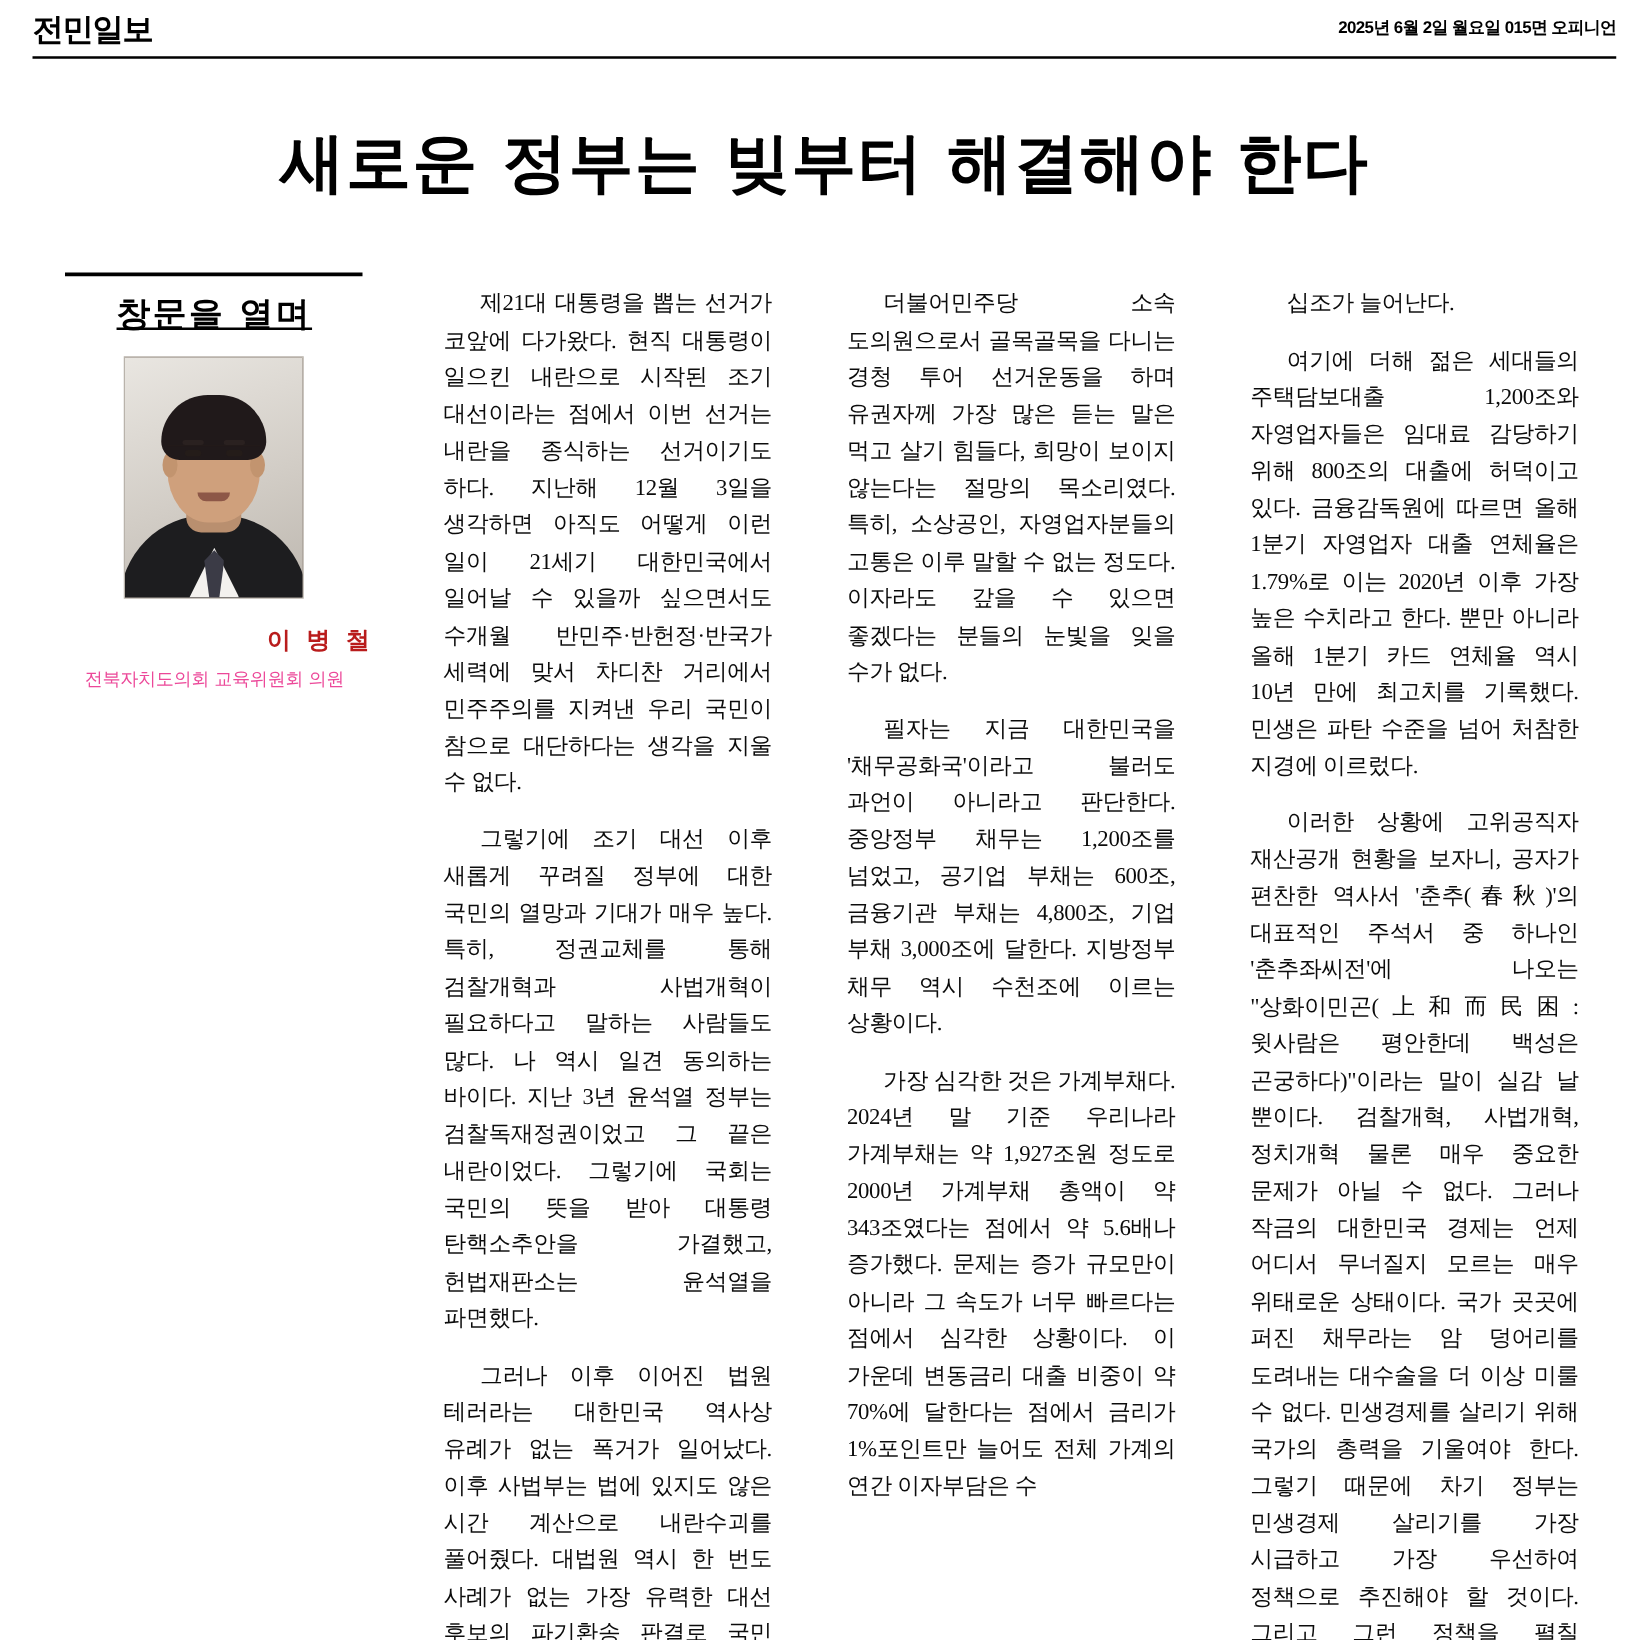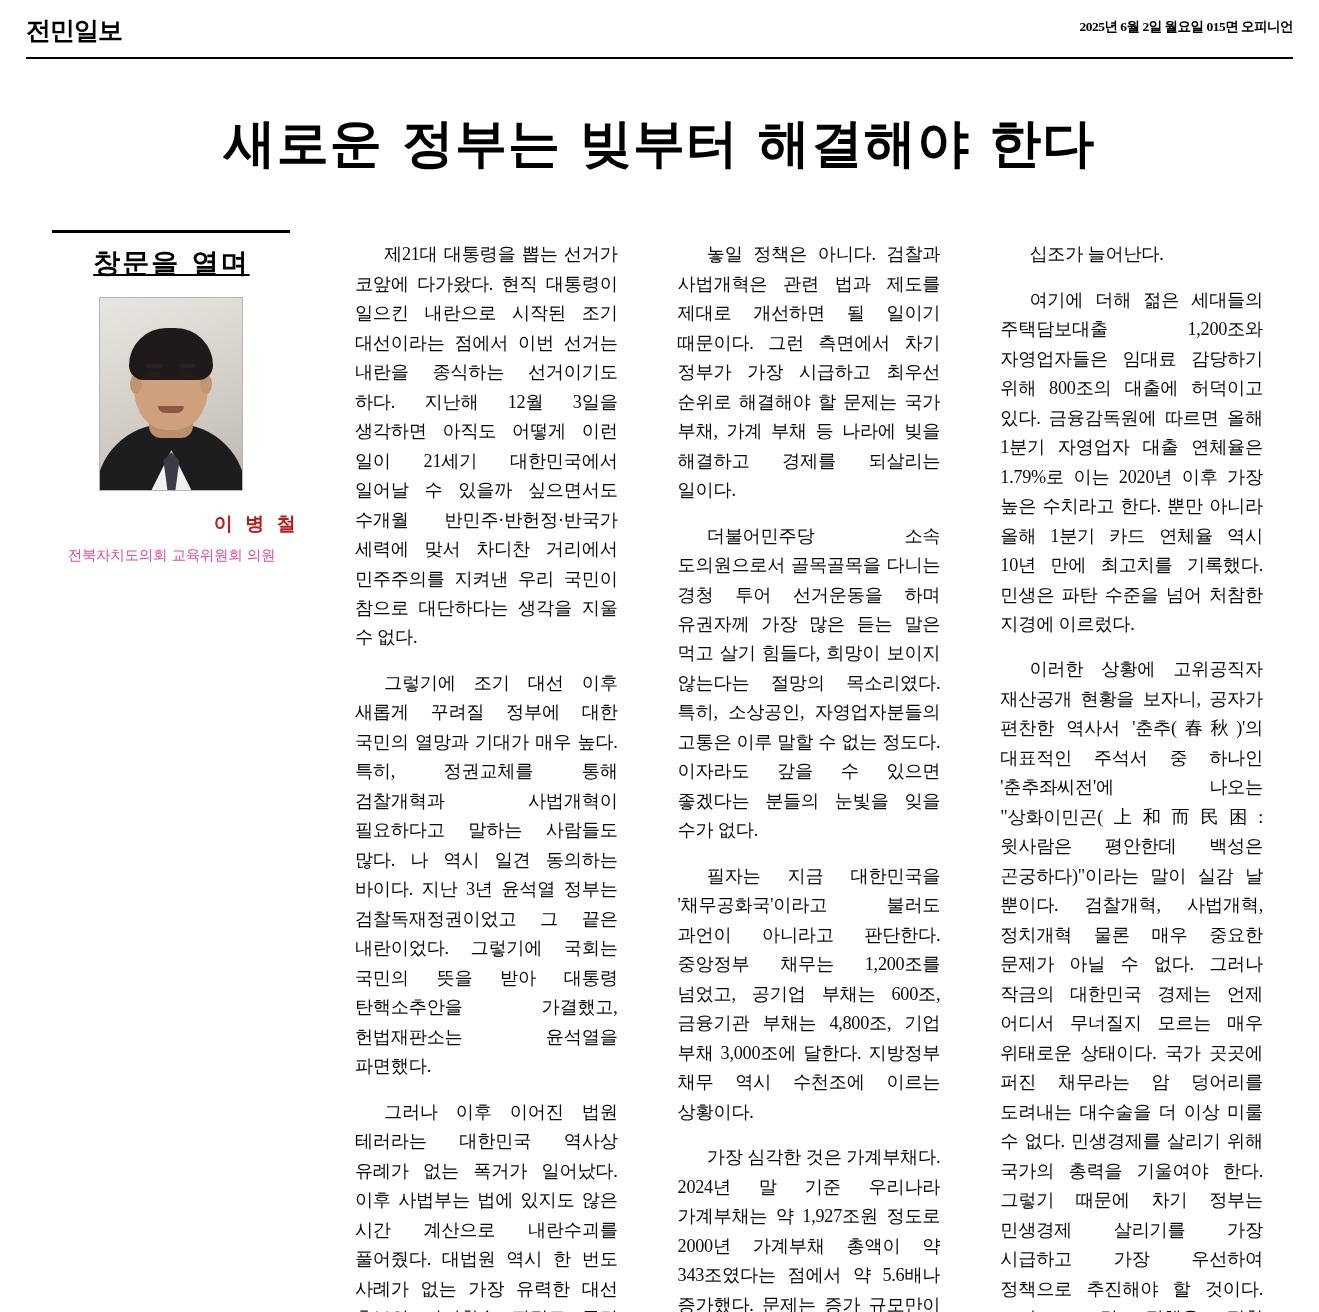--- a/index.html
+++ b/index.html
@@ -19,35 +19,35 @@
     width: 1319px;
     height: 1312px;
     position: relative;
     box-sizing: border-box;
     padding: 0 26px;
   }
 
   
   .masthead {
     display: flex;
-    align-items: flex-start;
+    align-items: center;
     justify-content: space-between;
-    padding-top: 18px;
+    padding-top: 6px;
     height: 34px;
   }
   .paper-name {
     font-family: "DejaVu Sans", sans-serif;
     font-weight: bold;
     font-size: 25px;
     letter-spacing: -1px;
     color: #000;
     line-height: 1;
   }
   .issue-info {
-    font-family: Liberation Serif, serif;
+    font-family: Liberation Sans, sans-serif;
     font-weight: bold;
     font-size: 13.5px;
     color: #000;
     letter-spacing: -0.5px;
     padding-bottom: 2px;
   }
   .rule-top {
     border-top: 2.5px solid #000;
     margin-top: 5px;
   }
@@ -304,21 +304,20 @@
     </div>
 
     <div class="col col-text">
       <p class="first">제21대 대통령을 뽑는 선거가 코앞에 다가왔다. 현직 대통령이 일으킨 내란으로 시작된 조기 대선이라는 점에서 이번 선거는 내란을 종식하는 선거이기도 하다. 지난해 12월 3일을 생각하면 아직도 어떻게 이런 일이 21세기 대한민국에서 일어날 수 있을까 싶으면서도 수개월 반민주·반헌정·반국가 세력에 맞서 차디찬 거리에서 민주주의를 지켜낸 우리 국민이 참으로 대단하다는 생각을 지울 수 없다.</p>
       <p>그렇기에 조기 대선 이후 새롭게 꾸려질 정부에 대한 국민의 열망과 기대가 매우 높다. 특히, 정권교체를 통해 검찰개혁과 사법개혁이 필요하다고 말하는 사람들도 많다. 나 역시 일견 동의하는 바이다. 지난 3년 윤석열 정부는 검찰독재정권이었고 그 끝은 내란이었다. 그렇기에 국회는 국민의 뜻을 받아 대통령 탄핵소추안을 가결했고, 헌법재판소는 윤석열을 파면했다.</p>
       <p>그러나 이후 이어진 법원 테러라는 대한민국 역사상 유례가 없는 폭거가 일어났다. 이후 사법부는 법에 있지도 않은 시간 계산으로 내란수괴를 풀어줬다. 대법원 역시 한 번도 사례가 없는 가장 유력한 대선 후보의 파기환송 판결로 국민 주권 찬탈을 시도했다. 그렇기에 차기 정부의 핵심과제로 검찰과 사법부의 개혁은 반드시 필요하다.</p>
       <p>그러나 그것이 가장 우선순위에</p>
     </div>
 
     <div class="col col-text">
-      <p class="first">놓일 정책은 아니다. 검찰과 사법개혁은 관련 법과 제도를 제대로 개선하면 될 일이기 때문이다. 그런 측면에서 차기 정부가 가장 시급하고 최우선 순위로 해결해야 할 문제는 국가 부채, 가계 부채 등 나라에 빚을 해결하고 경제를 되살리는 일이다.</p>
       <p>더불어민주당 소속 도의원으로서 골목골목을 다니는 경청 투어 선거운동을 하며 유권자께 가장 많은 듣는 말은 먹고 살기 힘들다, 희망이 보이지 않는다는 절망의 목소리였다. 특히, 소상공인, 자영업자분들의 고통은 이루 말할 수 없는 정도다. 이자라도 갚을 수 있으면 좋겠다는 분들의 눈빛을 잊을 수가 없다.</p>
       <p>필자는 지금 대한민국을 '채무공화국'이라고 불러도 과언이 아니라고 판단한다. 중앙정부 채무는 1,200조를 넘었고, 공기업 부채는 600조, 금융기관 부채는 4,800조, 기업 부채 3,000조에 달한다. 지방정부 채무 역시 수천조에 이르는 상황이다.</p>
       <p>가장 심각한 것은 가계부채다. 2024년 말 기준 우리나라 가계부채는 약 1,927조원 정도로 2000년 가계부채 총액이 약 343조였다는 점에서 약 5.6배나 증가했다. 문제는 증가 규모만이 아니라 그 속도가 너무 빠르다는 점에서 심각한 상황이다. 이 가운데 변동금리 대출 비중이 약 70%에 달한다는 점에서 금리가 1%포인트만 늘어도 전체 가계의 연간 이자부담은 수</p>
     </div>
 
     <div class="col col-text">
       <p class="first">십조가 늘어난다.</p>
       <p>여기에 더해 젊은 세대들의 주택담보대출 1,200조와 자영업자들은 임대료 감당하기 위해 800조의 대출에 허덕이고 있다. 금융감독원에 따르면 올해 1분기 자영업자 대출 연체율은 1.79%로 이는 2020년 이후 가장 높은 수치라고 한다. 뿐만 아니라 올해 1분기 카드 연체율 역시 10년 만에 최고치를 기록했다. 민생은 파탄 수준을 넘어 처참한 지경에 이르렀다.</p>
       <p>이러한 상황에 고위공직자 재산공개 현황을 보자니, 공자가 편찬한 역사서 '춘추(春秋)'의 대표적인 주석서 중 하나인 '춘추좌씨전'에 나오는 "상화이민곤(上和而民困: 윗사람은 평안한데 백성은 곤궁하다)"이라는 말이 실감 날 뿐이다. 검찰개혁, 사법개혁, 정치개혁 물론 매우 중요한 문제가 아닐 수 없다. 그러나 작금의 대한민국 경제는 언제 어디서 무너질지 모르는 매우 위태로운 상태이다. 국가 곳곳에 퍼진 채무라는 암 덩어리를 도려내는 대수술을 더 이상 미룰 수 없다. 민생경제를 살리기 위해 국가의 총력을 기울여야 한다. 그렇기 때문에 차기 정부는 민생경제 살리기를 가장 시급하고 가장 우선하여 정책으로 추진해야 할 것이다. 그리고 그런 정책을 펼칠 대통령을 우리는 선택해야 한다.</p>
     </div>

